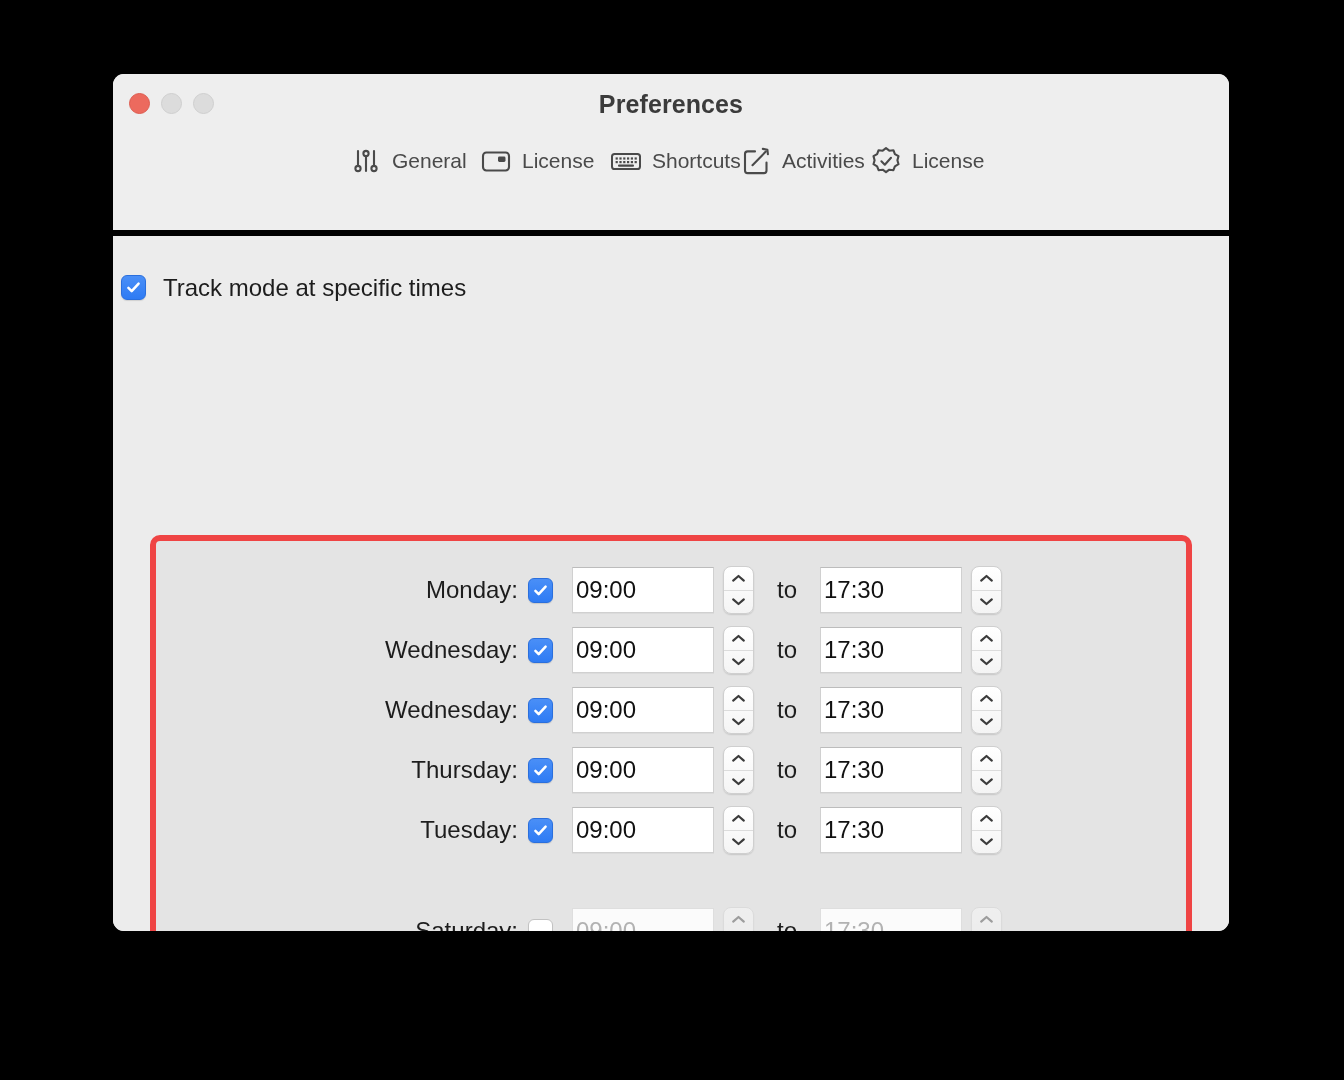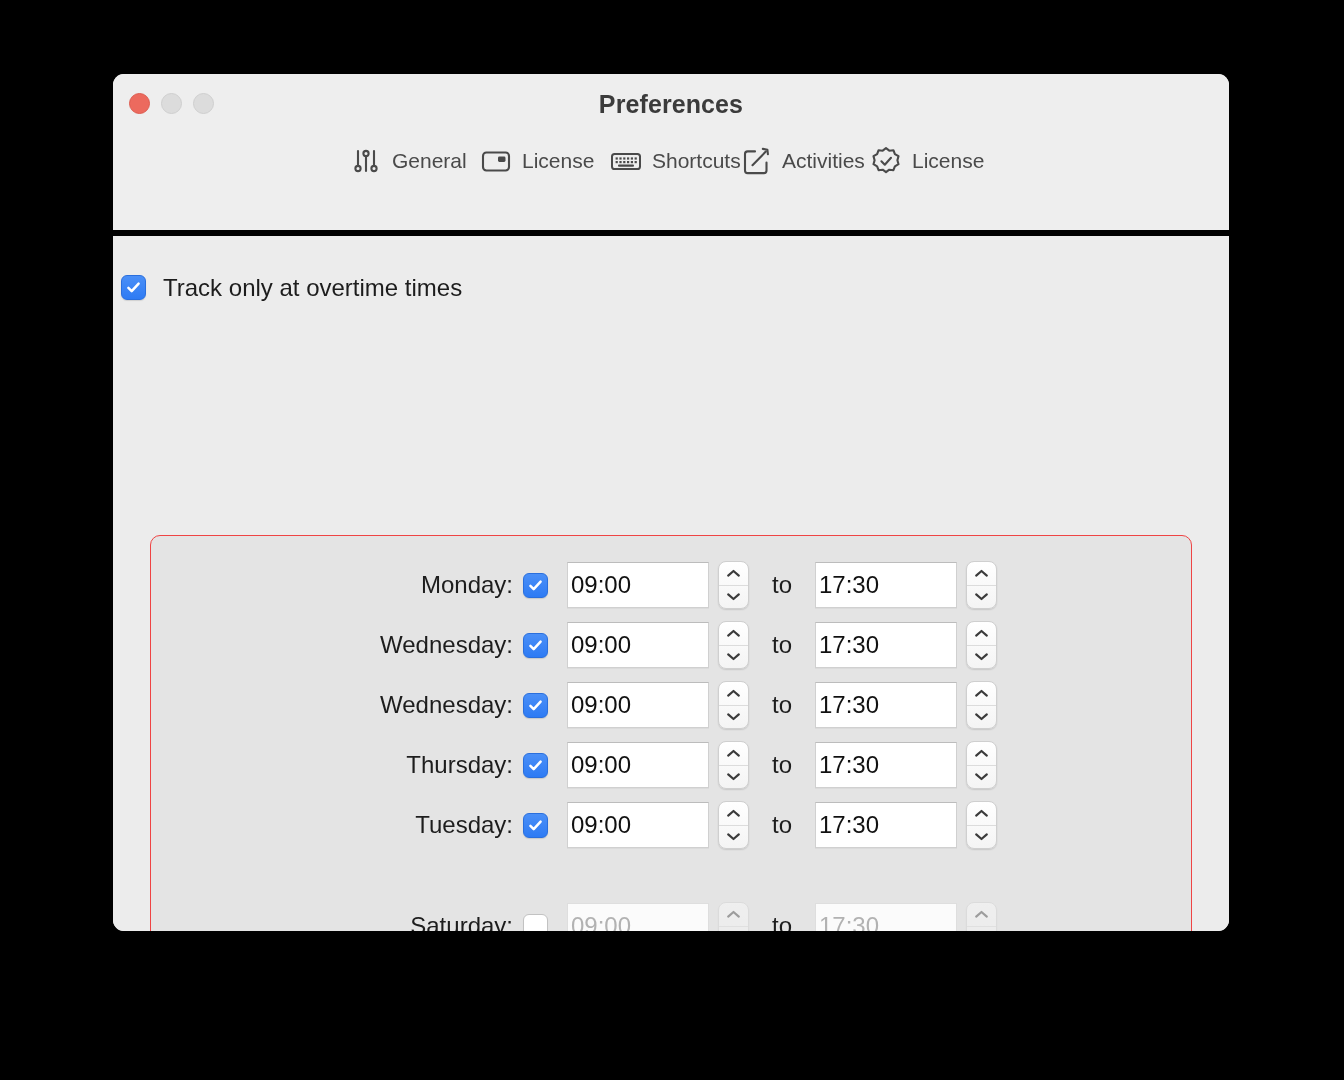--- a/index.html
+++ b/index.html
@@ -162,21 +162,21 @@
 
   
   #day-panel {
     position: absolute;
     left: 37px;
     top: 299px;
     width: 1042px;
     height: 483px;
     background: #e4e4e4;
     border-radius: 10px;
-    border: 1px solid #ef4444;
+    border: 6px solid #ef4444;
     box-sizing: border-box;
   }
 
   .day-row {
     display: flex;
     align-items: center;
     height: 60px;
   }
   .day-row.spacer { height: 41px; }
 
@@ -338,21 +338,21 @@
     <div id="sched-group">
 
       <div class="sched-row">
         <div class="sched-cb-cell">
           <div class="cbox on">
             <svg width="17" height="17" viewBox="0 0 17 17" fill="none" stroke="#ffffff" stroke-width="2.5" stroke-linecap="round" stroke-linejoin="round">
               <path d="M3.4 8.8 L6.7 12.1 L13.6 4.6"></path>
             </svg>
           </div>
         </div>
-        <div class="sched-text">Track only at overtime times</div>
+        <div class="sched-text">Track mode at specific times</div>
       </div>
 
 
     </div>
 
     <div id="day-panel">
 
       <div class="day-row" style="margin-top:19px;">
         <div class="day-label">Monday:</div>
         <div class="day-cb">

